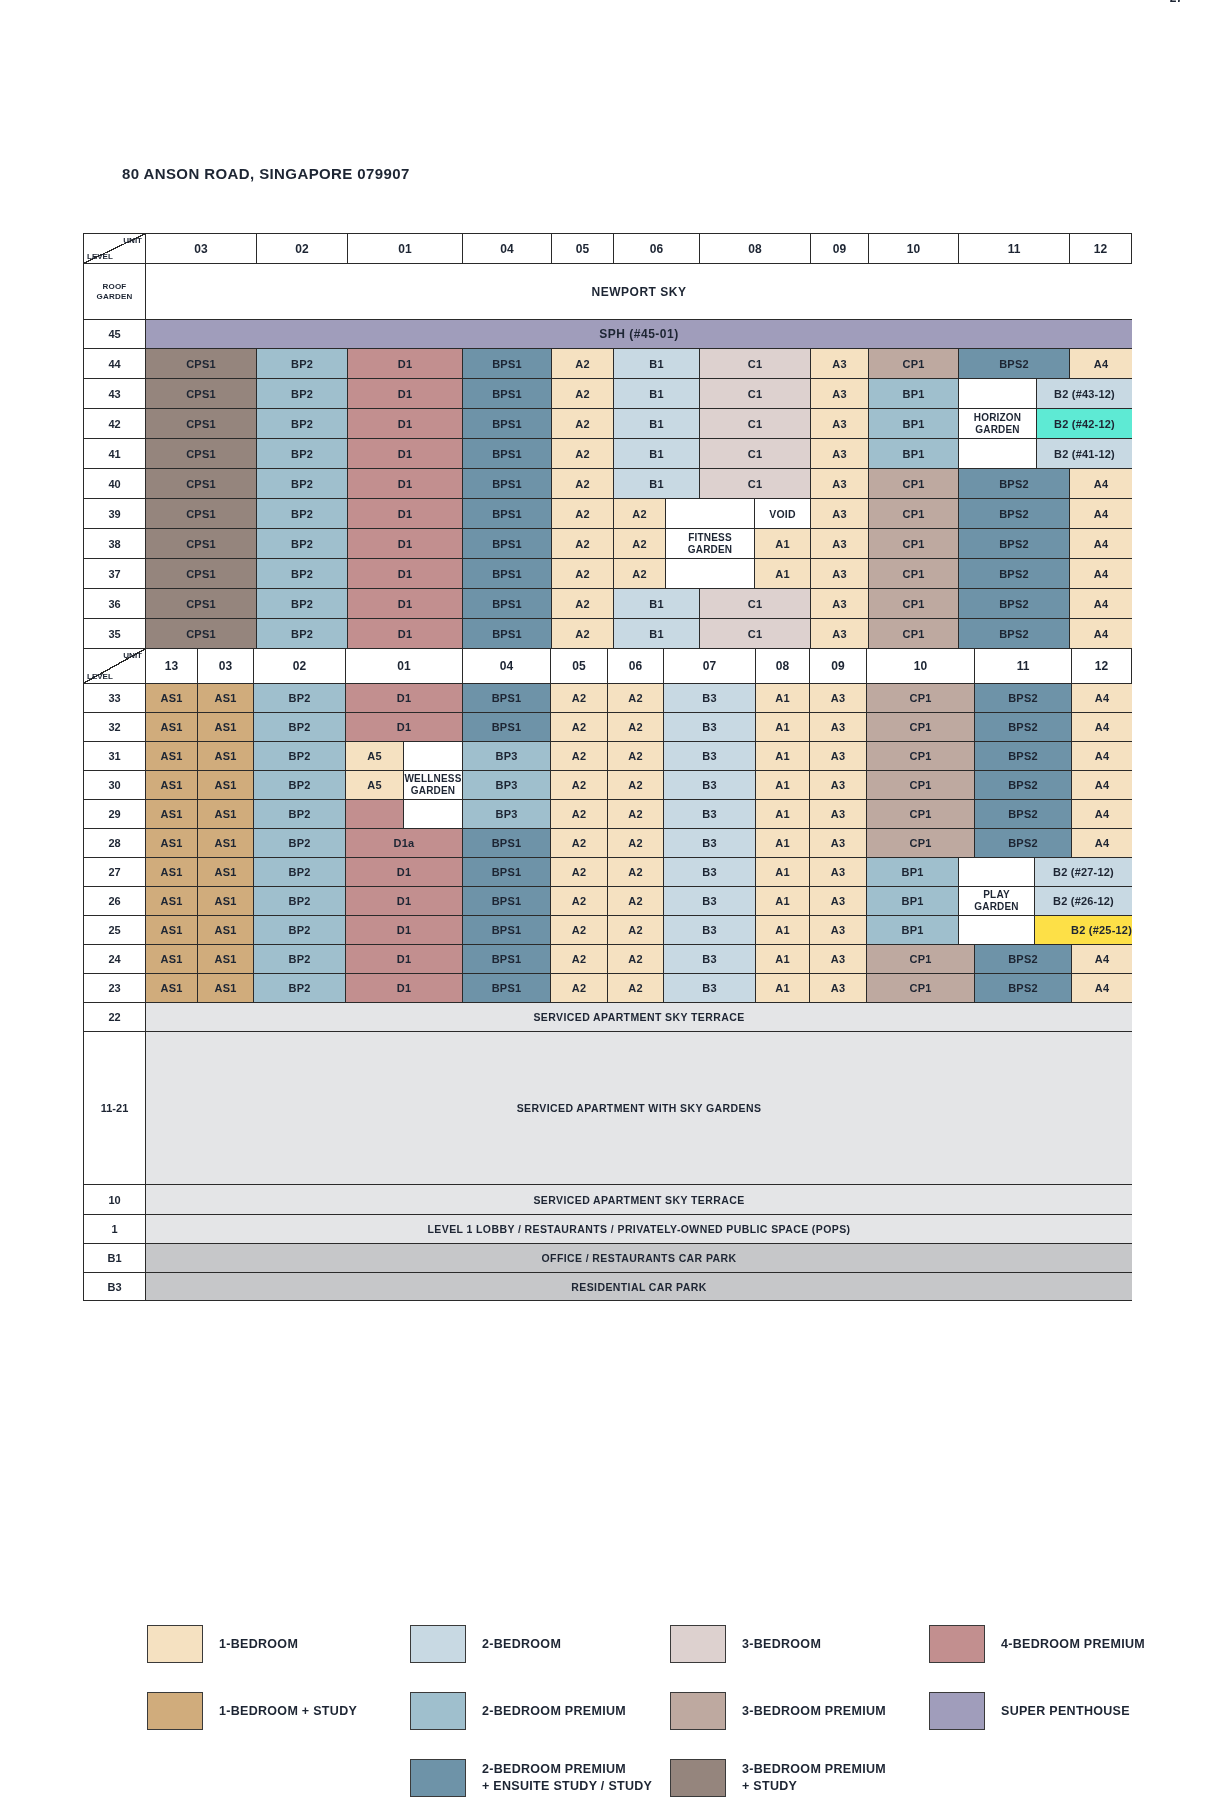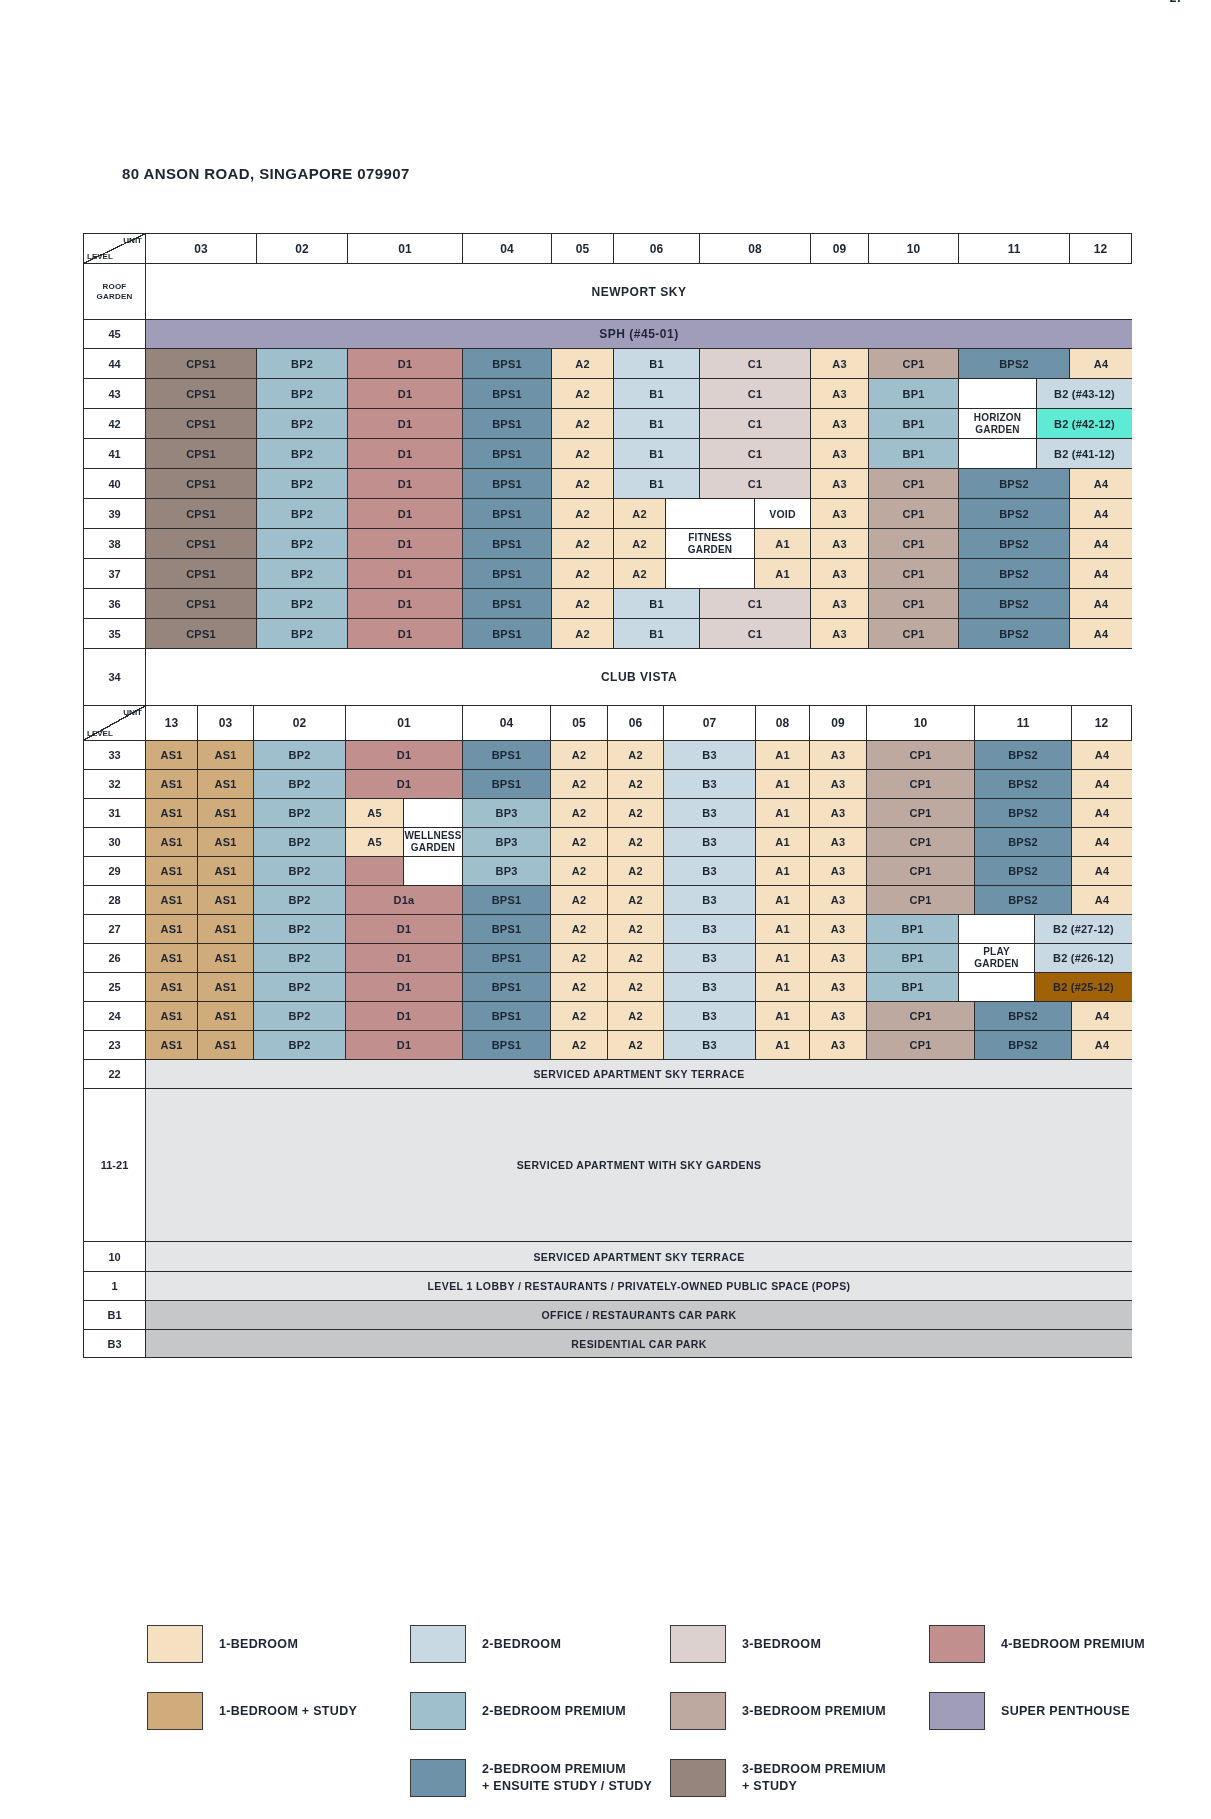--- a/index.html
+++ b/index.html
@@ -509,28 +509,20 @@
               <span data-name="cell-label" style="white-space: pre-line;">CP1</span>
             </div>
             <div class="ucell" data-name="unit-cell" style="width: 111px; flex: 0 0 111px; background: rgb(110, 147, 168);">
               <span data-name="cell-label" style="white-space: pre-line;">BPS2</span>
             </div>
             <div class="ucell" data-name="unit-cell" style="width: 62px; flex: 0 0 62px; background: rgb(245, 225, 193);">
               <span data-name="cell-label" style="white-space: pre-line;">A4</span>
             </div>
           </div>
         </div>
-        <div class="trow" data-name="table-row-level-34" style="height: 57px;">
-          <div class="lcell" data-name="level-label">34</div>
-          <div class="rbody" data-name="row-body">
-            <div class="ucell big" data-name="amenity-cell" style="width: 986px; flex: 0 0 986px; background: rgb(255, 255, 255);">
-              <span data-name="cell-label" style="white-space: pre-line;">CLUB VISTA</span>
-            </div>
-          </div>
-        </div>
       </div>
     <div class="tbl no-top" data-name="lower-tower-table">
         <div class="trow thead" data-name="table-header-row" style="height: 34px;">
           <div class="corner" data-name="unit-level-corner-cell">
             <span class="c-top" data-name="unit-corner-label">UNIT</span>
             <span class="c-bot" data-name="level-corner-label">LEVEL</span>
           </div>
           <div class="hcell" data-name="column-header-13" style="width: 52px; flex: 0 0 52px;">13</div>
           <div class="hcell" data-name="column-header-03" style="width: 56px; flex: 0 0 56px;">03</div>
           <div class="hcell" data-name="column-header-02" style="width: 92px; flex: 0 0 92px;">02</div>
@@ -930,21 +922,21 @@
             <div class="ucell" data-name="unit-cell" style="width: 54px; flex: 0 0 54px; background: rgb(245, 225, 193);">
               <span data-name="cell-label" style="white-space: pre-line;">A1</span>
             </div>
             <div class="ucell" data-name="unit-cell" style="width: 57px; flex: 0 0 57px; background: rgb(245, 225, 193);">
               <span data-name="cell-label" style="white-space: pre-line;">A3</span>
             </div>
             <div class="ucell" data-name="unit-cell" style="width: 92px; flex: 0 0 92px; background: rgb(159, 191, 205);">
               <span data-name="cell-label" style="white-space: pre-line;">BP1</span>
             </div>
             <div class="ucell m-bottom" data-name="garden-cell" style="width: 76px; flex: 0 0 76px; background: rgb(255, 255, 255);"></div>
-            <div class="ucell" data-name="unit-cell" style="width: 97px; flex: 0 0 97px; background: #a16207;">
+            <div class="ucell" data-name="unit-cell" style="width: 97px; flex: 0 0 97px; background: #fde047; justify-content: flex-end;">
               <span data-name="cell-label" style="white-space: pre-line;">B2 (#25-12)</span>
             </div>
           </div>
         </div>
         <div class="trow" data-name="table-row-level-24" style="height: 29px;">
           <div class="lcell" data-name="level-label">24</div>
           <div class="rbody" data-name="row-body">
             <div class="ucell" data-name="unit-cell" style="width: 52px; flex: 0 0 52px; background: rgb(208, 172, 124);">
               <span data-name="cell-label" style="white-space: pre-line;">AS1</span>
             </div>

